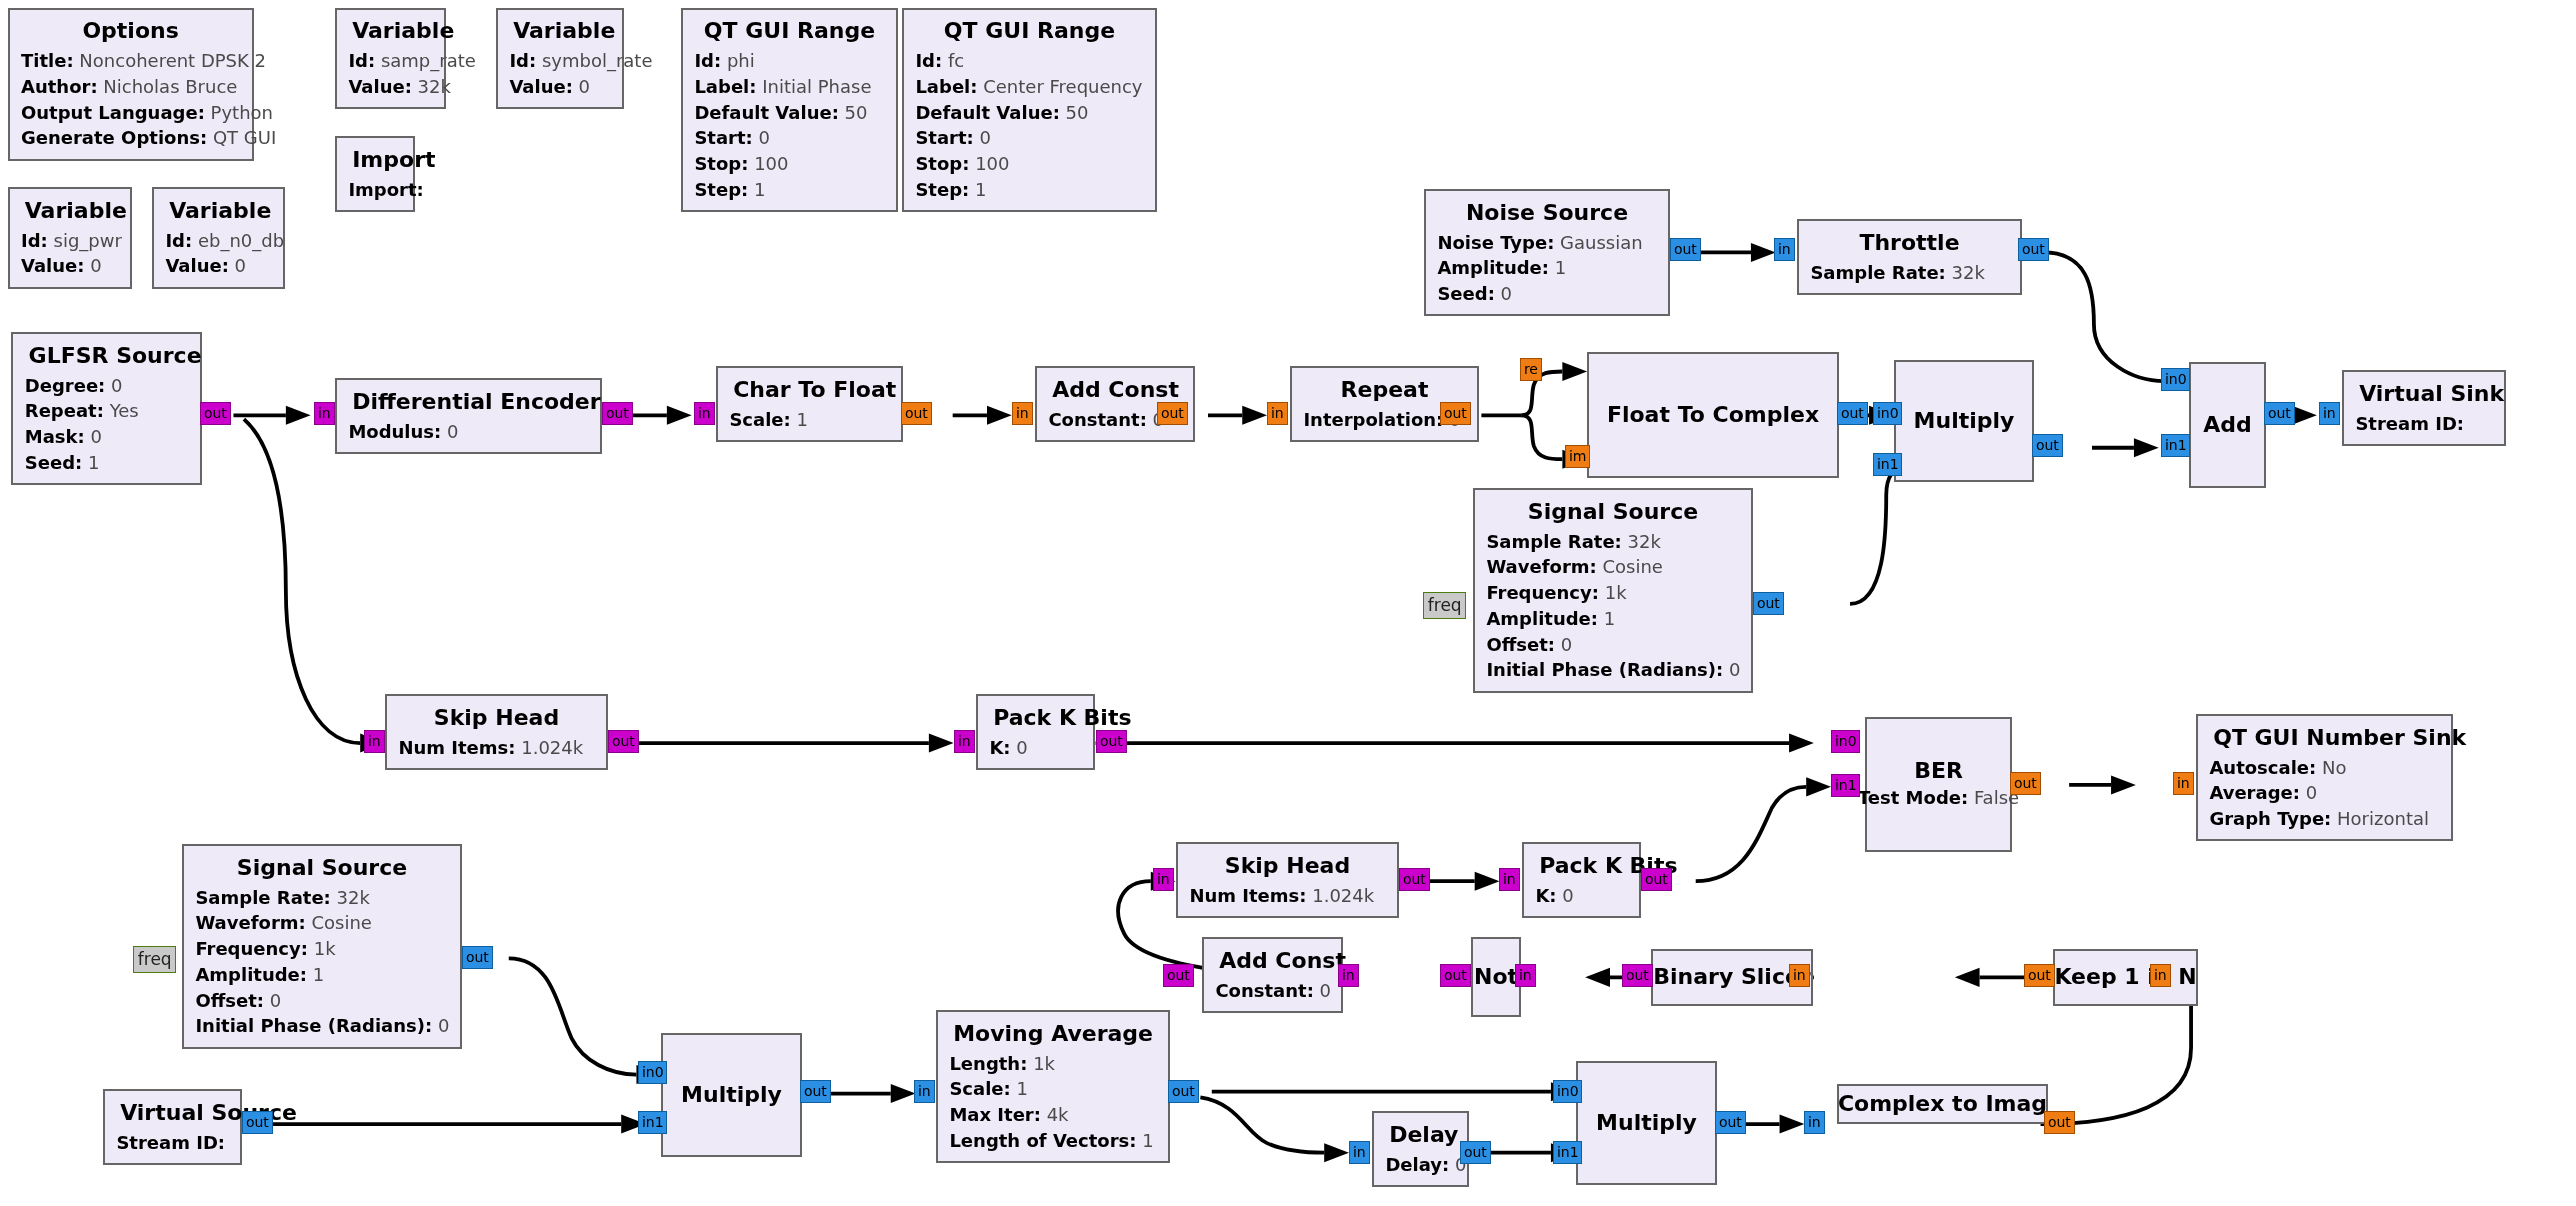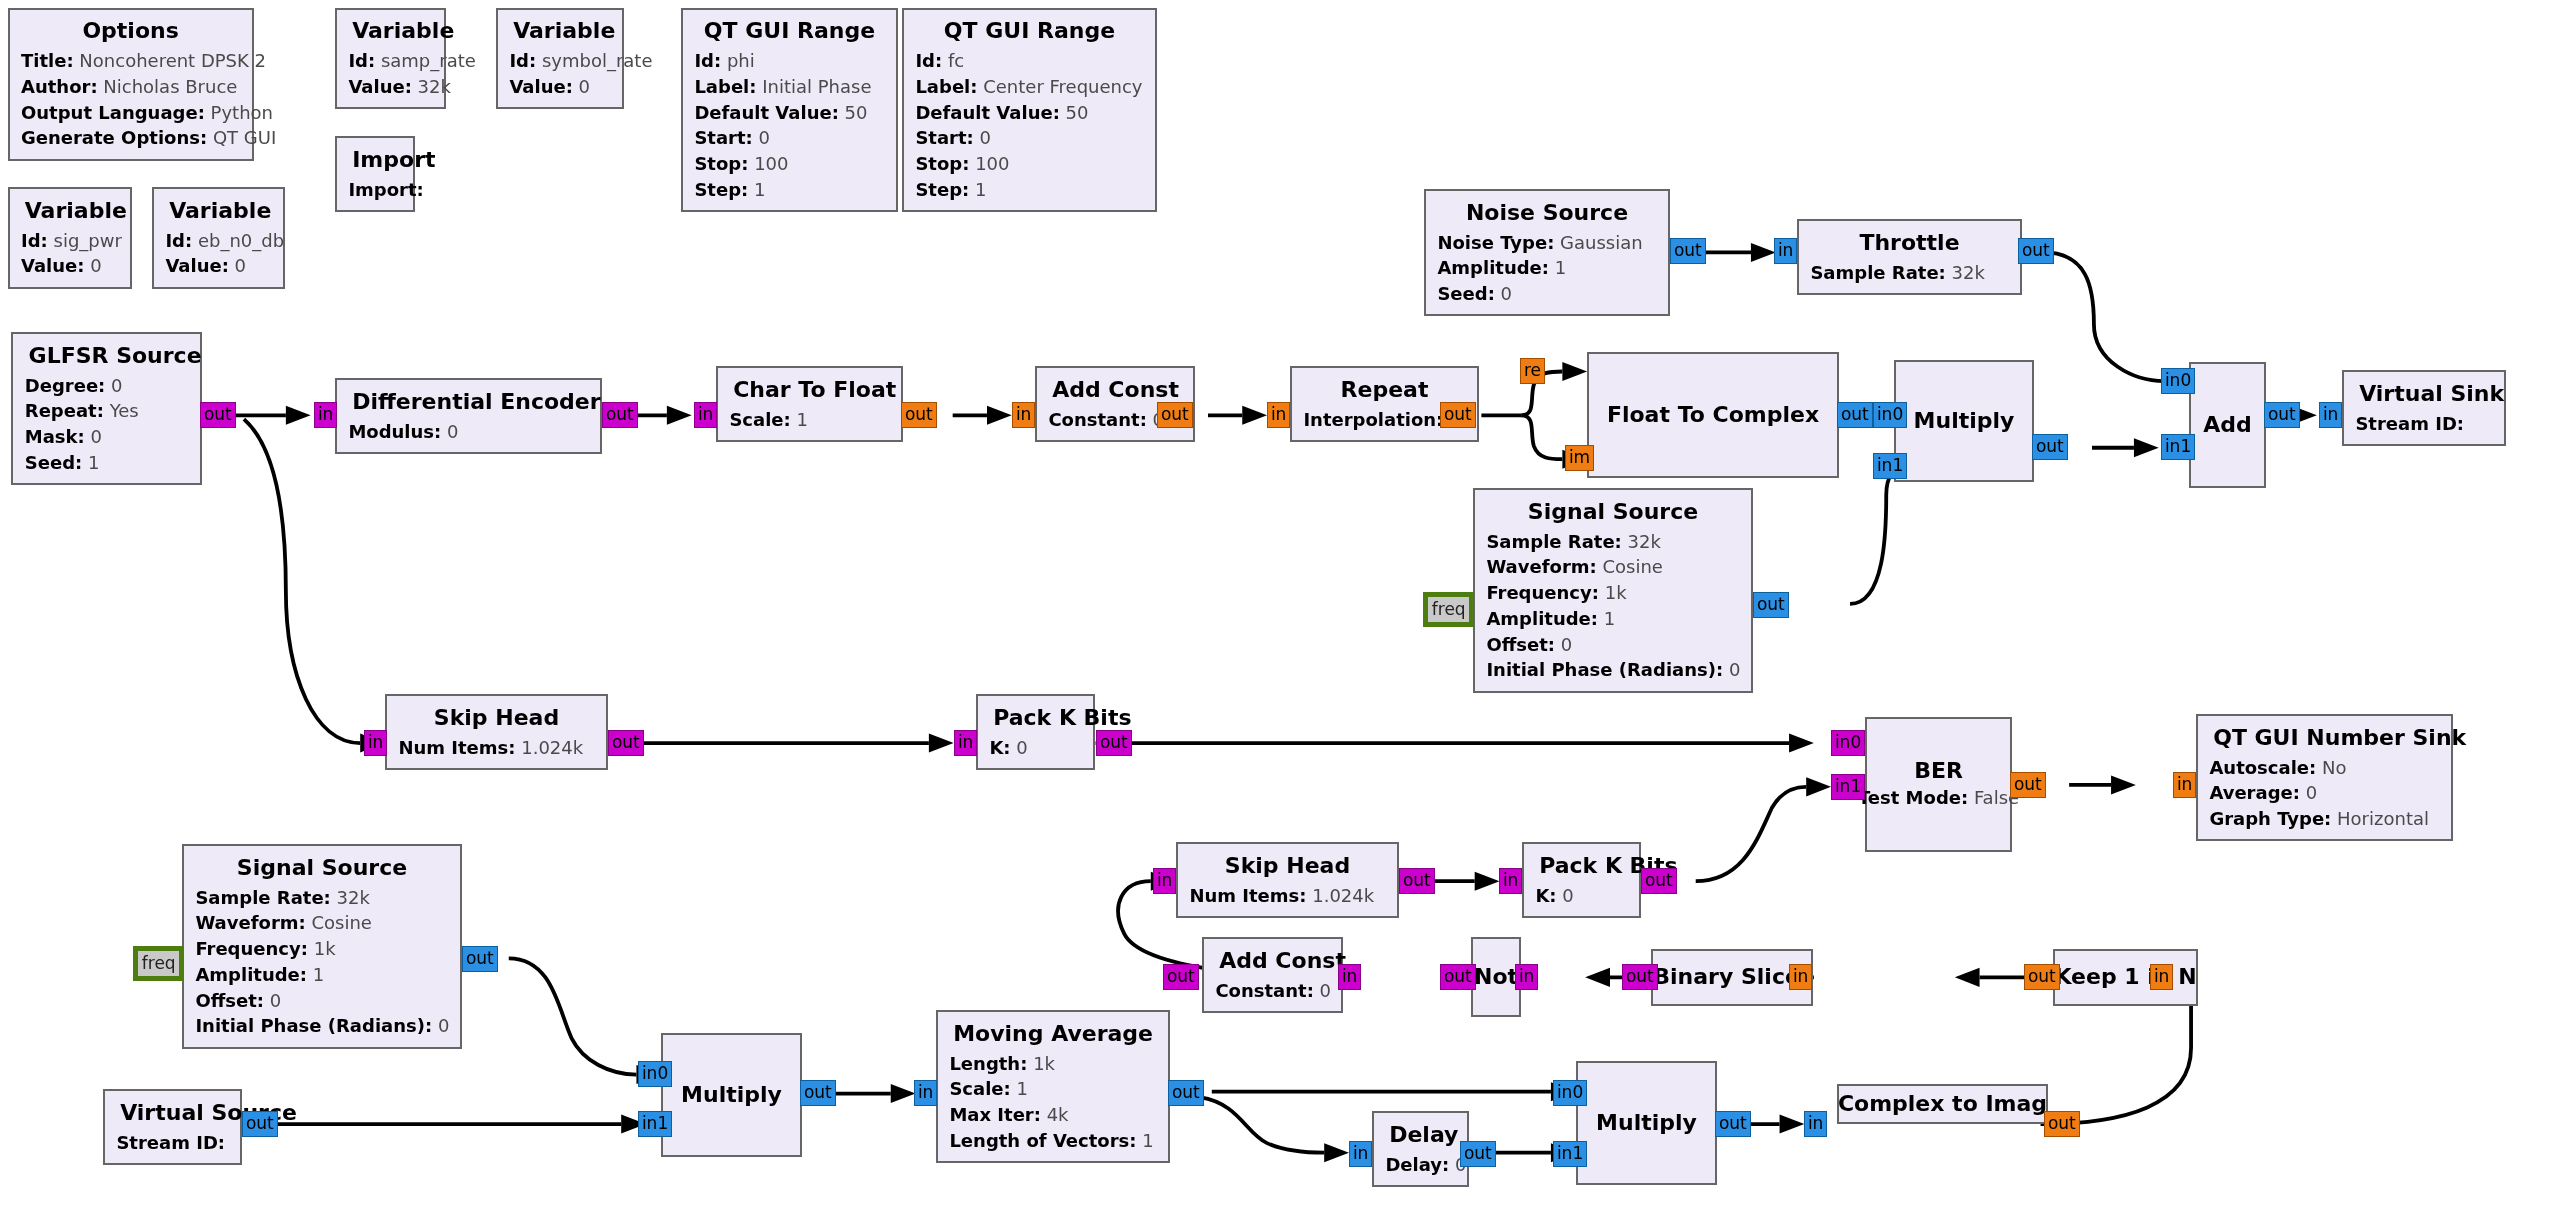--- a/index.html
+++ b/index.html
@@ -52,39 +52,39 @@
     font-weight: bold;
     color: #000000;
   }
   .grc-block .pval {
     color: #4a4a4a;
   }
   
   .port {
     position: absolute;
     box-sizing: border-box;
-    font-size: 17px;
+    font-size: 14px;
     font-weight: normal;
     color: #000000;
     text-align: center;
     line-height: 1;
     padding: 2.9px 2.9px 3.8px 2.9px;
     border: 1.9px solid;
     z-index: 8;
     white-space: nowrap;
     font-family: "DejaVu Sans", sans-serif;
   }
   .port.byte   { background: #cc00cc; border-color: #8a008a; }
   .port.float  { background: #ef7d14; border-color: #a34d00; }
   .port.cplx   { background: #2b8fe3; border-color: #0d5f9e; }
   
   .chip {
     position: absolute;
     background: #c9c9c9;
-    border: 5px solid #4d7c0f;
+    border: 1px solid #4d7c0f;
     font-size: 17px;
     color: #222222;
     padding: 1.9px 3.8px 2.9px 3.8px;
     z-index: 7;
     white-space: nowrap;
   }
   
   #wires {
     position: absolute;
     left: 0; top: 0;

